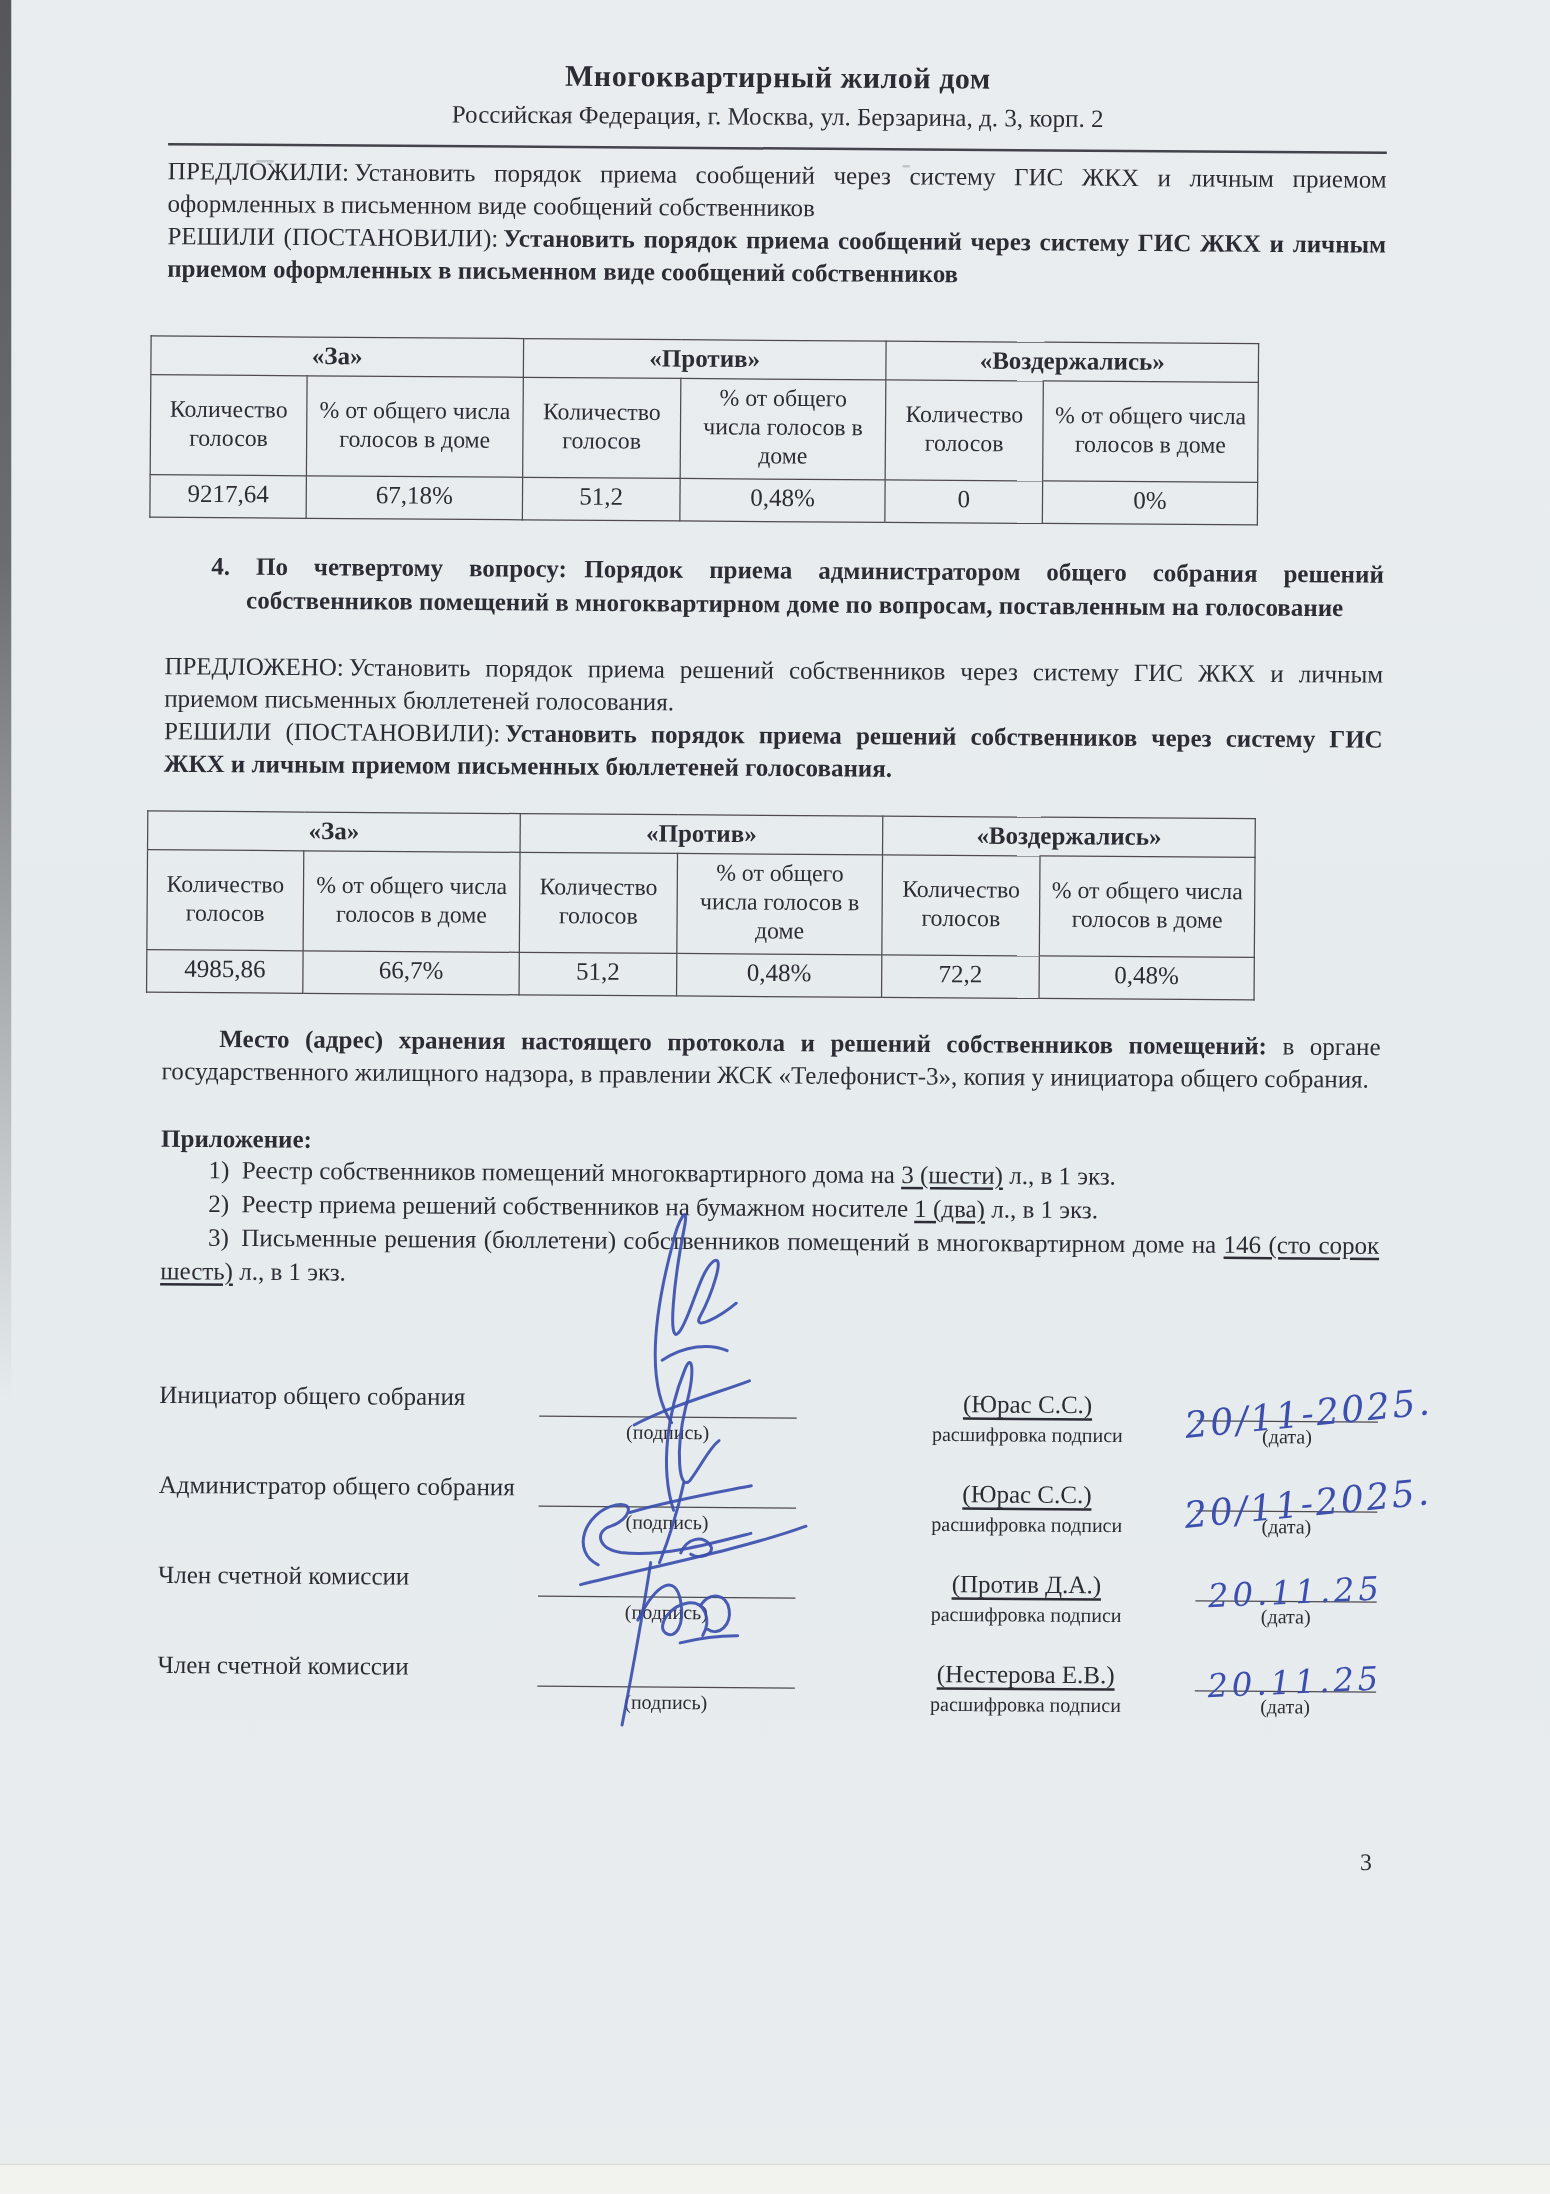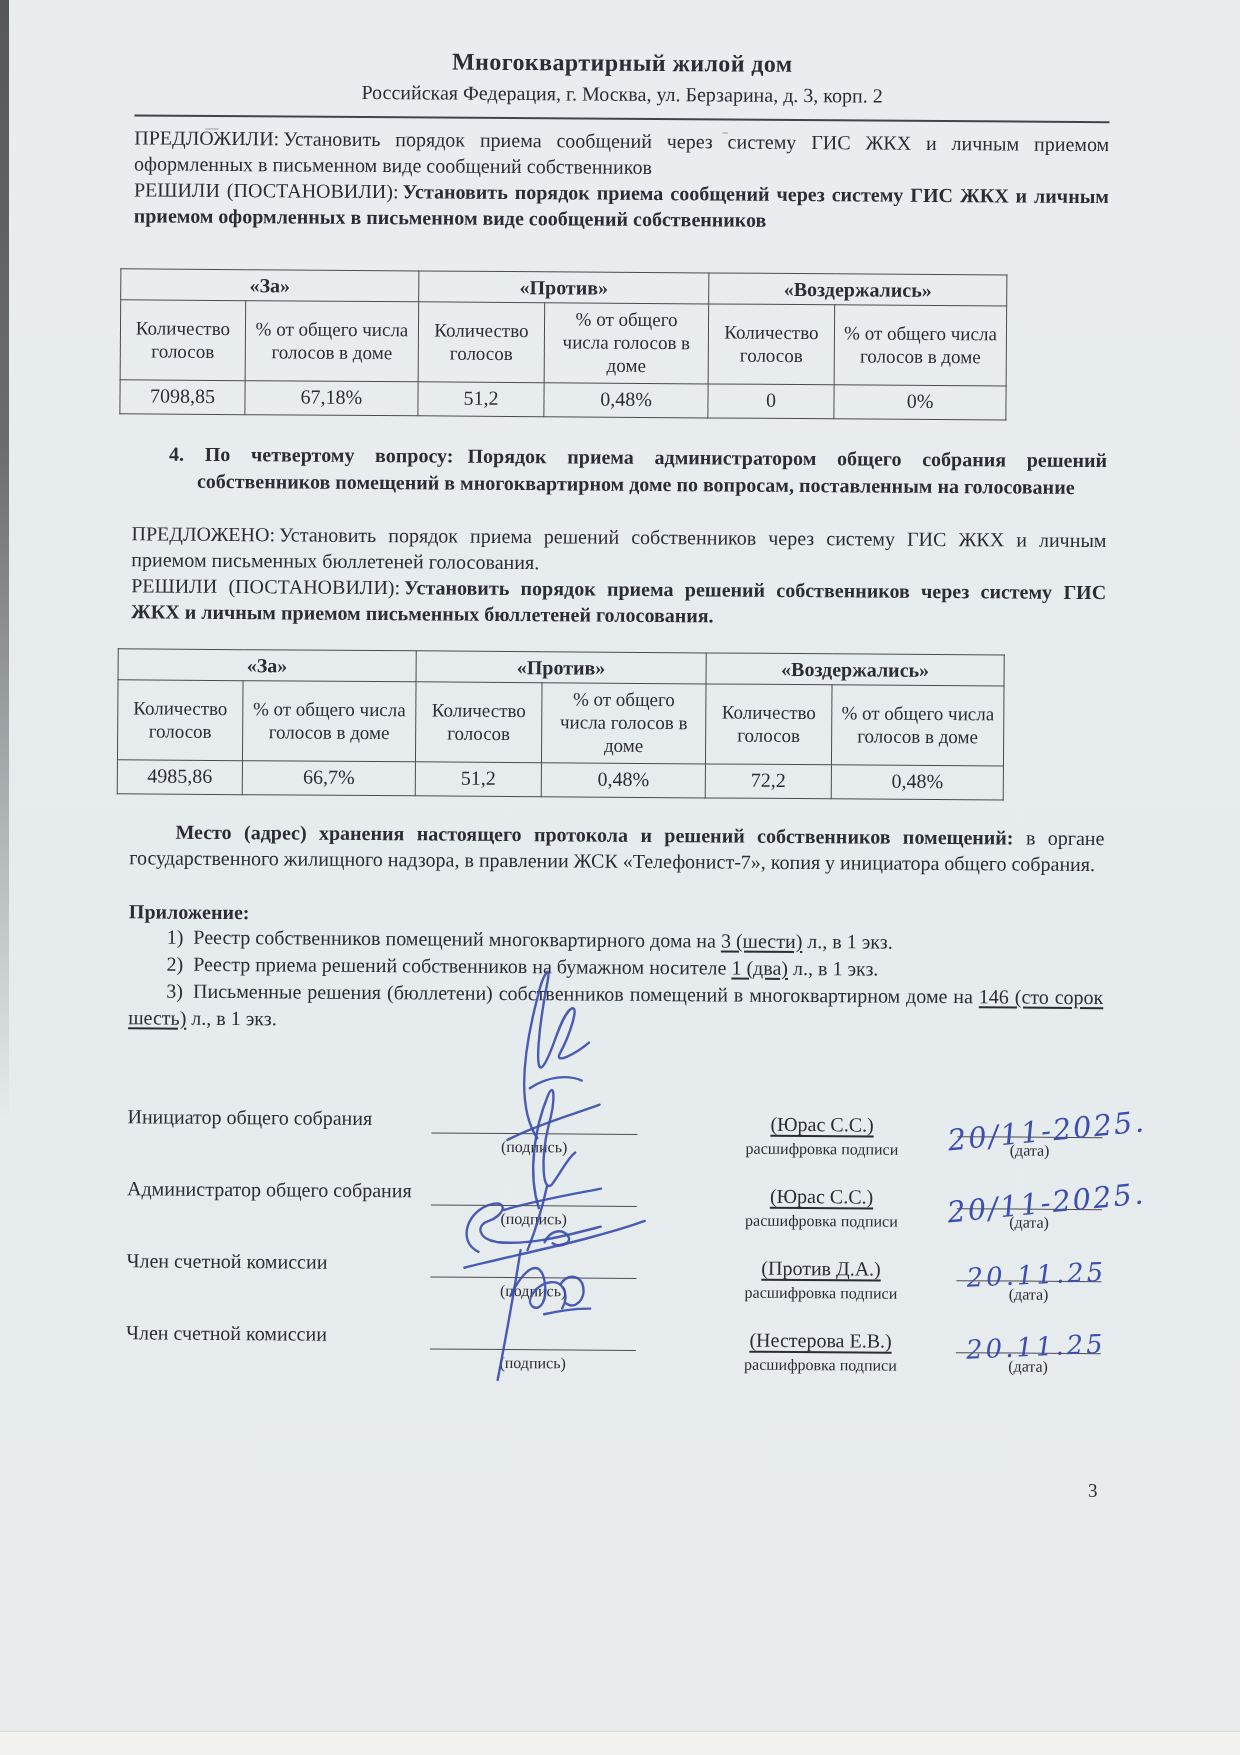--- a/index.html
+++ b/index.html
@@ -109,21 +109,21 @@
       </tr>
       <tr class="sub">
         <td>Количество голосов</td>
         <td>% от общего числа голосов в доме</td>
         <td>Количество голосов</td>
         <td>% от общего числа голосов в доме</td>
         <td>Количество голосов</td>
         <td>% от общего числа голосов в доме</td>
       </tr>
       <tr class="vals">
-        <td>7098,85</td>
+        <td>9217,64</td>
         <td>67,18%</td>
         <td>51,2</td>
         <td>0,48%</td>
         <td>0</td>
         <td>0%</td>
       </tr>
     </tbody>
       </table>
 
     <p class="q4"><span>4.</span>&nbsp;<span class="q4-lead">По четвертому вопросу:</span><span>Порядок приема администратором общего собрания решений собственников помещений в многоквартирном доме по вопросам, поставленным на голосование</span></p>
@@ -158,21 +158,21 @@
         <td>4985,86</td>
         <td>66,7%</td>
         <td>51,2</td>
         <td>0,48%</td>
         <td>72,2</td>
         <td>0,48%</td>
       </tr>
     </tbody>
       </table>
 
-    <p class="para place"><b>Место (адрес) хранения настоящего протокола и решений собственников помещений:</b> <span>в органе государственного жилищного надзора, в правлении ЖСК «Телефонист-7», копия у инициатора общего собрания.</span></p>
+    <p class="para place"><b>Место (адрес) хранения настоящего протокола и решений собственников помещений:</b> <span>в органе государственного жилищного надзора, в правлении ЖСК «Телефонист-3», копия у инициатора общего собрания.</span></p>
 
     <div class="annex-title">Приложение:</div>
     <p class="att"><span class="num">1)</span><span>Реестр собственников помещений многоквартирного дома на </span><span class="u">3 (шести)</span><span> л., в 1 экз.</span></p>
     <p class="att"><span class="num">2)</span><span>Реестр приема решений собственников на бумажном носителе </span><span class="u">1 (два)</span><span> л., в 1 экз.</span></p>
     <p class="att"><span class="num">3)</span><span>Письменные решения (бюллетени) собственников помещений в многоквартирном доме на </span><span class="u">146 (сто сорок шесть)</span><span> л., в 1 экз.</span></p>
 
     <div class="sig-block">
 
       <div class="sig-row">
         <div class="role">Инициатор общего собрания</div>

